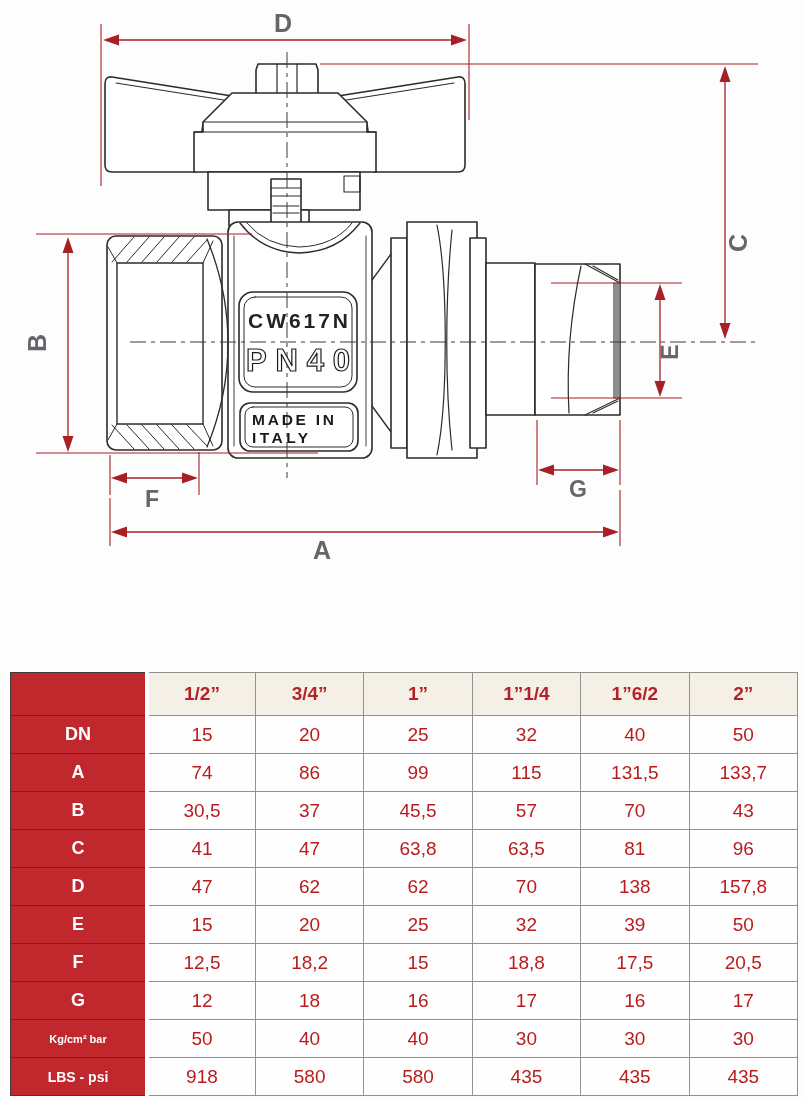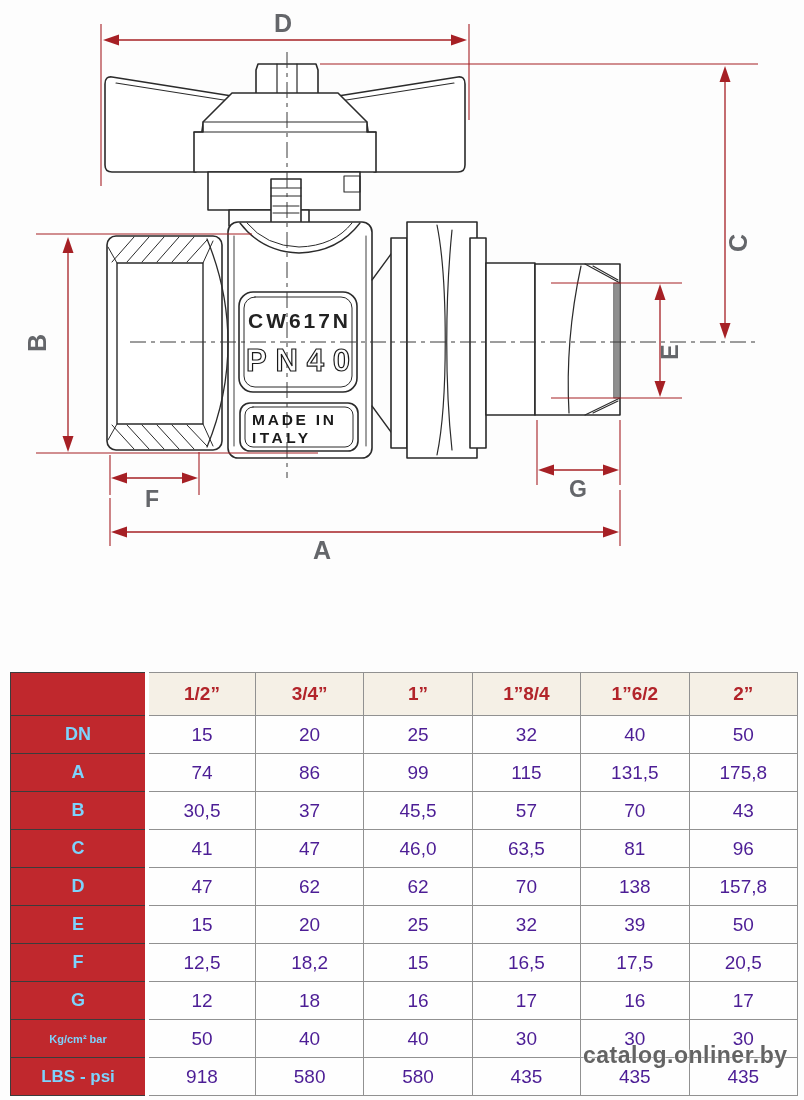--- a/index.html
+++ b/index.html
@@ -11,23 +11,23 @@
   
   #spec-table{position:absolute;left:10px;top:672px;width:788px;border-collapse:collapse;
               table-layout:fixed;font-family:"Liberation Sans",sans-serif;}
   #spec-table td,#spec-table th{border:1px solid #919191;text-align:center;vertical-align:middle;
               padding:0;overflow:hidden;white-space:nowrap;}
   #spec-table col.c-lab{width:136px;}
   #spec-table col.c-val{width:108px;}
   #spec-table tr.hdr{height:43px;}
   #spec-table tr.datarow{height:38px;}
   .corner,.rowlab{background:#c0282d;border-color:#3c3c3c !important;border-right:4px solid #ffffff !important;}
-  .rowlab{color:#7dd3fc;font-weight:bold;font-size:18px;}
+  .rowlab{color:#ffffff;font-weight:bold;font-size:18px;}
   .colhdr{background:#f5f0e6;color:#b2242a;font-weight:bold;font-size:19px;}
-  .val{background:#fefefe;color:#4c1d95;font-size:19px;}
+  .val{background:#fefefe;color:#b91c1c;font-size:19px;}
   
   #watermark{position:absolute;left:583px;top:1042px;font-weight:bold;font-size:23px;
              color:rgba(77,77,77,0.88);letter-spacing:.5px;
              text-shadow:0 0 2px #fff,0 1px 1px rgba(255,255,255,.85),0 -1px 1px rgba(255,255,255,.7);}
 </style>
 </head>
 <body>
 
 <div id="stage">
 
@@ -154,56 +154,56 @@
         <col class="c-val">
         <col class="c-val">
         <col class="c-val">
       </colgroup>
     <tbody>
         <tr class="hdr">
       <th class="corner"></th>
       <th class="colhdr">1/2”</th>
       <th class="colhdr">3/4”</th>
       <th class="colhdr">1”</th>
-      <th class="colhdr">1”8/4</th>
+      <th class="colhdr">1”1/4</th>
       <th class="colhdr">1”6/2</th>
       <th class="colhdr">2”</th>
     </tr>
     <tr class="datarow">
       <td class="rowlab">DN</td>
       <td class="val">15</td>
       <td class="val">20</td>
       <td class="val">25</td>
       <td class="val">32</td>
       <td class="val">40</td>
       <td class="val">50</td>
     </tr>
     <tr class="datarow">
       <td class="rowlab">A</td>
       <td class="val">74</td>
       <td class="val">86</td>
       <td class="val">99</td>
       <td class="val">115</td>
       <td class="val">131,5</td>
-      <td class="val">175,8</td>
+      <td class="val">133,7</td>
     </tr>
     <tr class="datarow">
       <td class="rowlab">B</td>
       <td class="val">30,5</td>
       <td class="val">37</td>
       <td class="val">45,5</td>
       <td class="val">57</td>
       <td class="val">70</td>
       <td class="val">43</td>
     </tr>
     <tr class="datarow">
       <td class="rowlab">C</td>
       <td class="val">41</td>
       <td class="val">47</td>
-      <td class="val">46,0</td>
+      <td class="val">63,8</td>
       <td class="val">63,5</td>
       <td class="val">81</td>
       <td class="val">96</td>
     </tr>
     <tr class="datarow">
       <td class="rowlab">D</td>
       <td class="val">47</td>
       <td class="val">62</td>
       <td class="val">62</td>
       <td class="val">70</td>
@@ -217,21 +217,21 @@
       <td class="val">25</td>
       <td class="val">32</td>
       <td class="val">39</td>
       <td class="val">50</td>
     </tr>
     <tr class="datarow">
       <td class="rowlab">F</td>
       <td class="val">12,5</td>
       <td class="val">18,2</td>
       <td class="val">15</td>
-      <td class="val">16,5</td>
+      <td class="val">18,8</td>
       <td class="val">17,5</td>
       <td class="val">20,5</td>
     </tr>
     <tr class="datarow">
       <td class="rowlab">G</td>
       <td class="val">12</td>
       <td class="val">18</td>
       <td class="val">16</td>
       <td class="val">17</td>
       <td class="val">16</td>
@@ -240,25 +240,24 @@
     <tr class="datarow">
       <td class="rowlab" style="font-size:11px">Kg/cm² bar</td>
       <td class="val">50</td>
       <td class="val">40</td>
       <td class="val">40</td>
       <td class="val">30</td>
       <td class="val">30</td>
       <td class="val">30</td>
     </tr>
     <tr class="datarow">
-      <td class="rowlab" style="font-size:17px">LBS - psi</td>
+      <td class="rowlab" style="font-size:14px">LBS - psi</td>
       <td class="val">918</td>
       <td class="val">580</td>
       <td class="val">580</td>
       <td class="val">435</td>
       <td class="val">435</td>
       <td class="val">435</td>
     </tr>
   </tbody>
     </table>
 
-  <div id="watermark">catalog.onliner.by</div>
 </div>
 
 </body></html>

